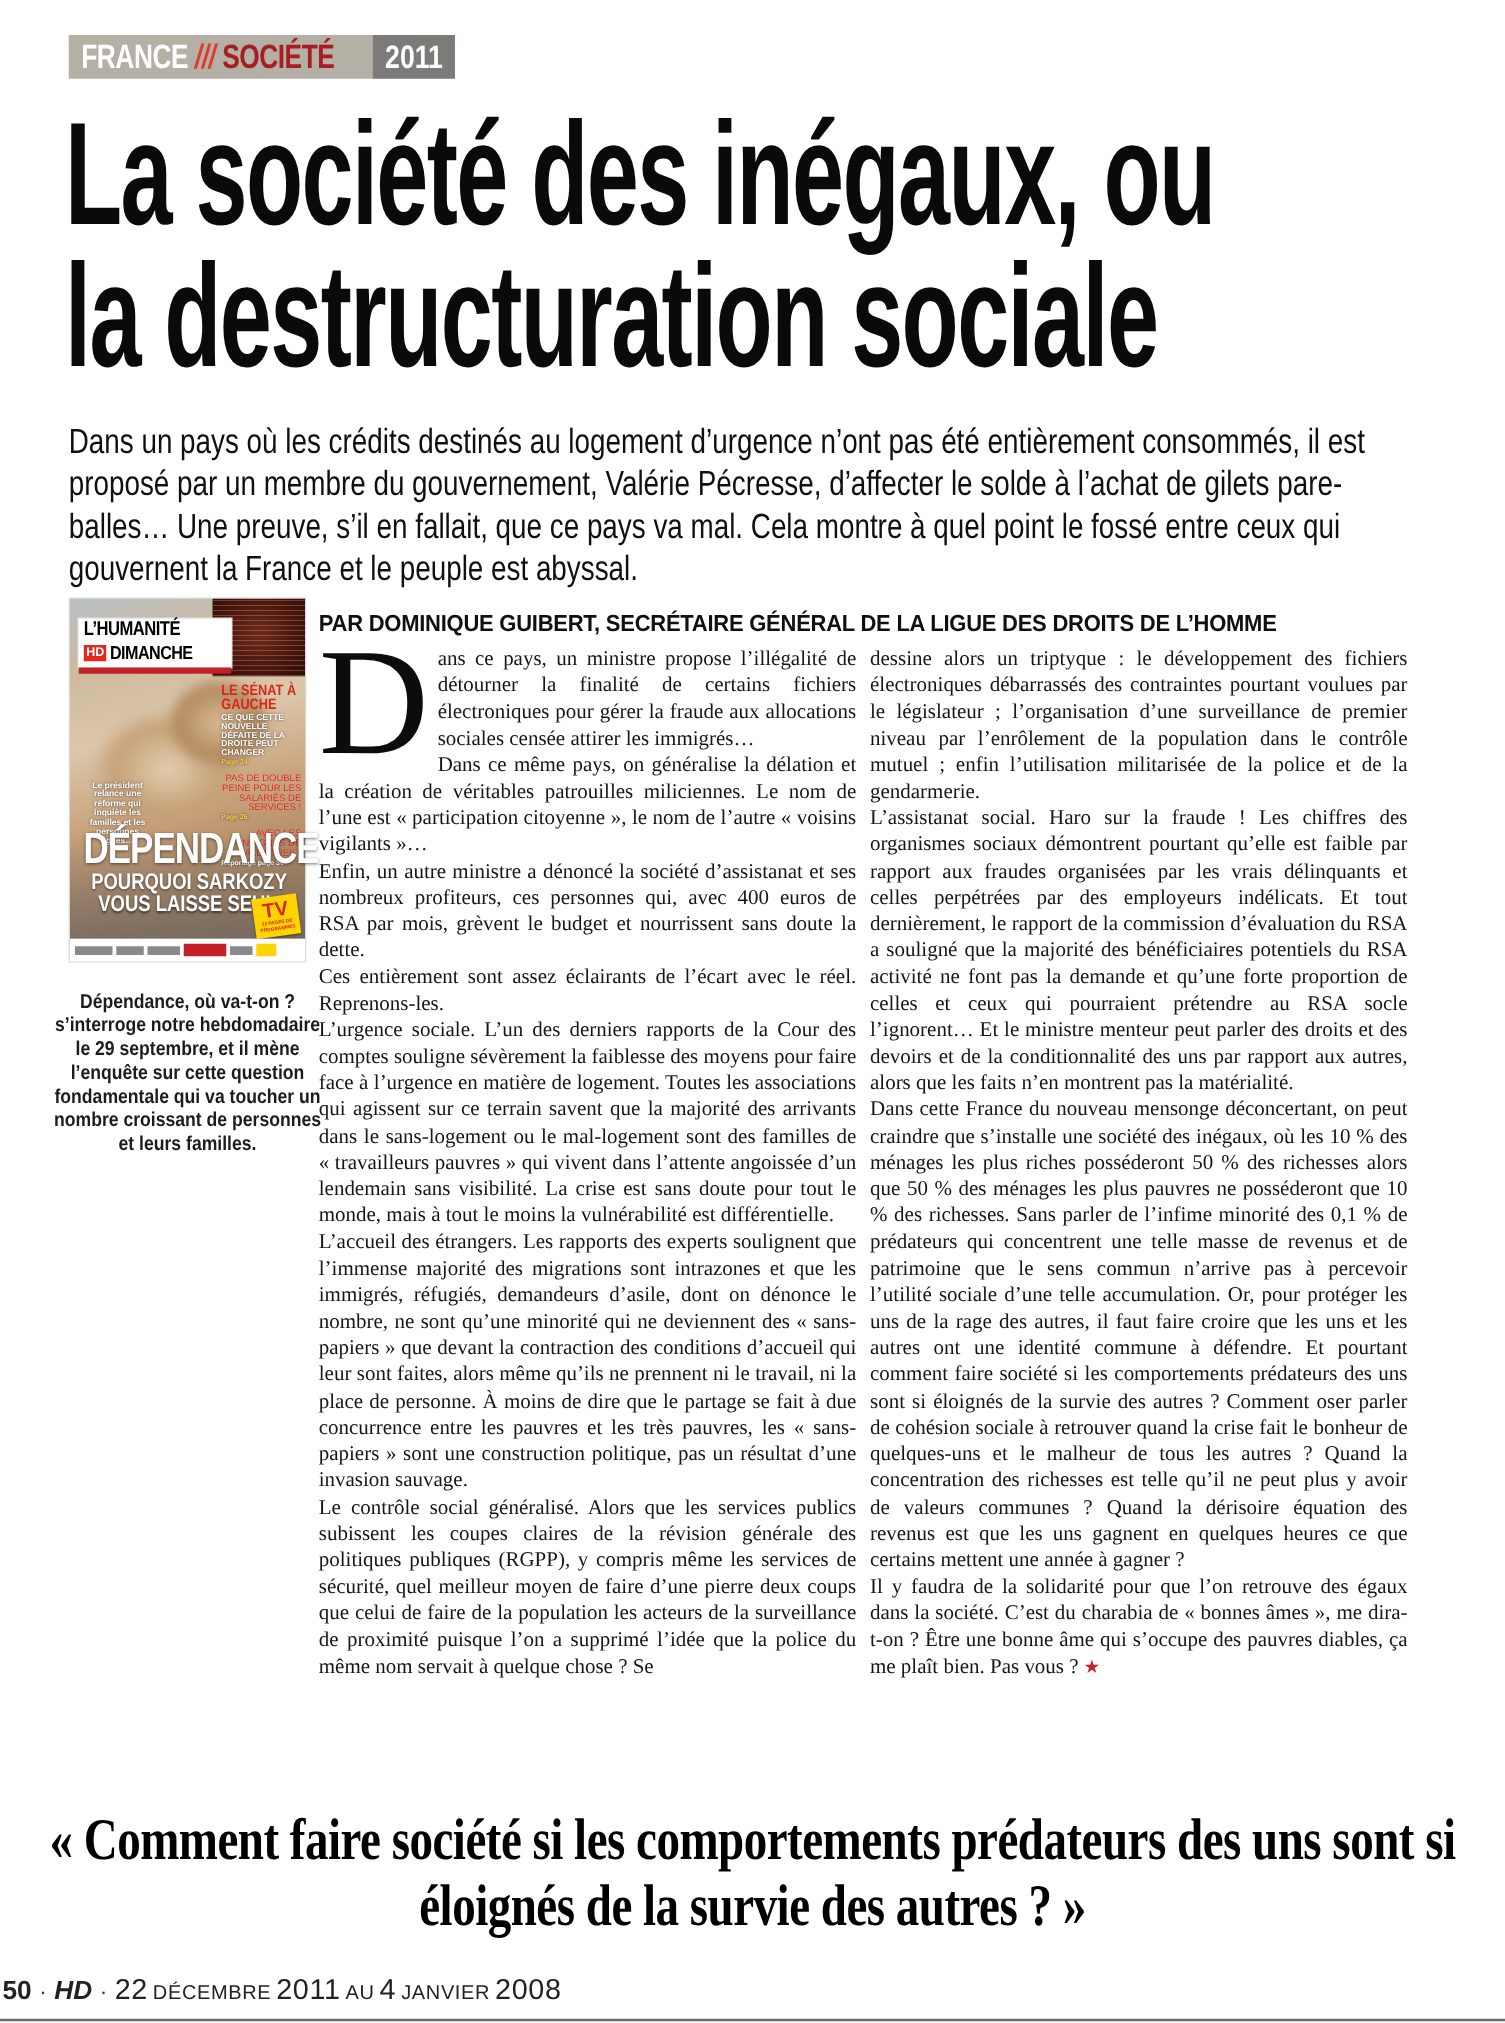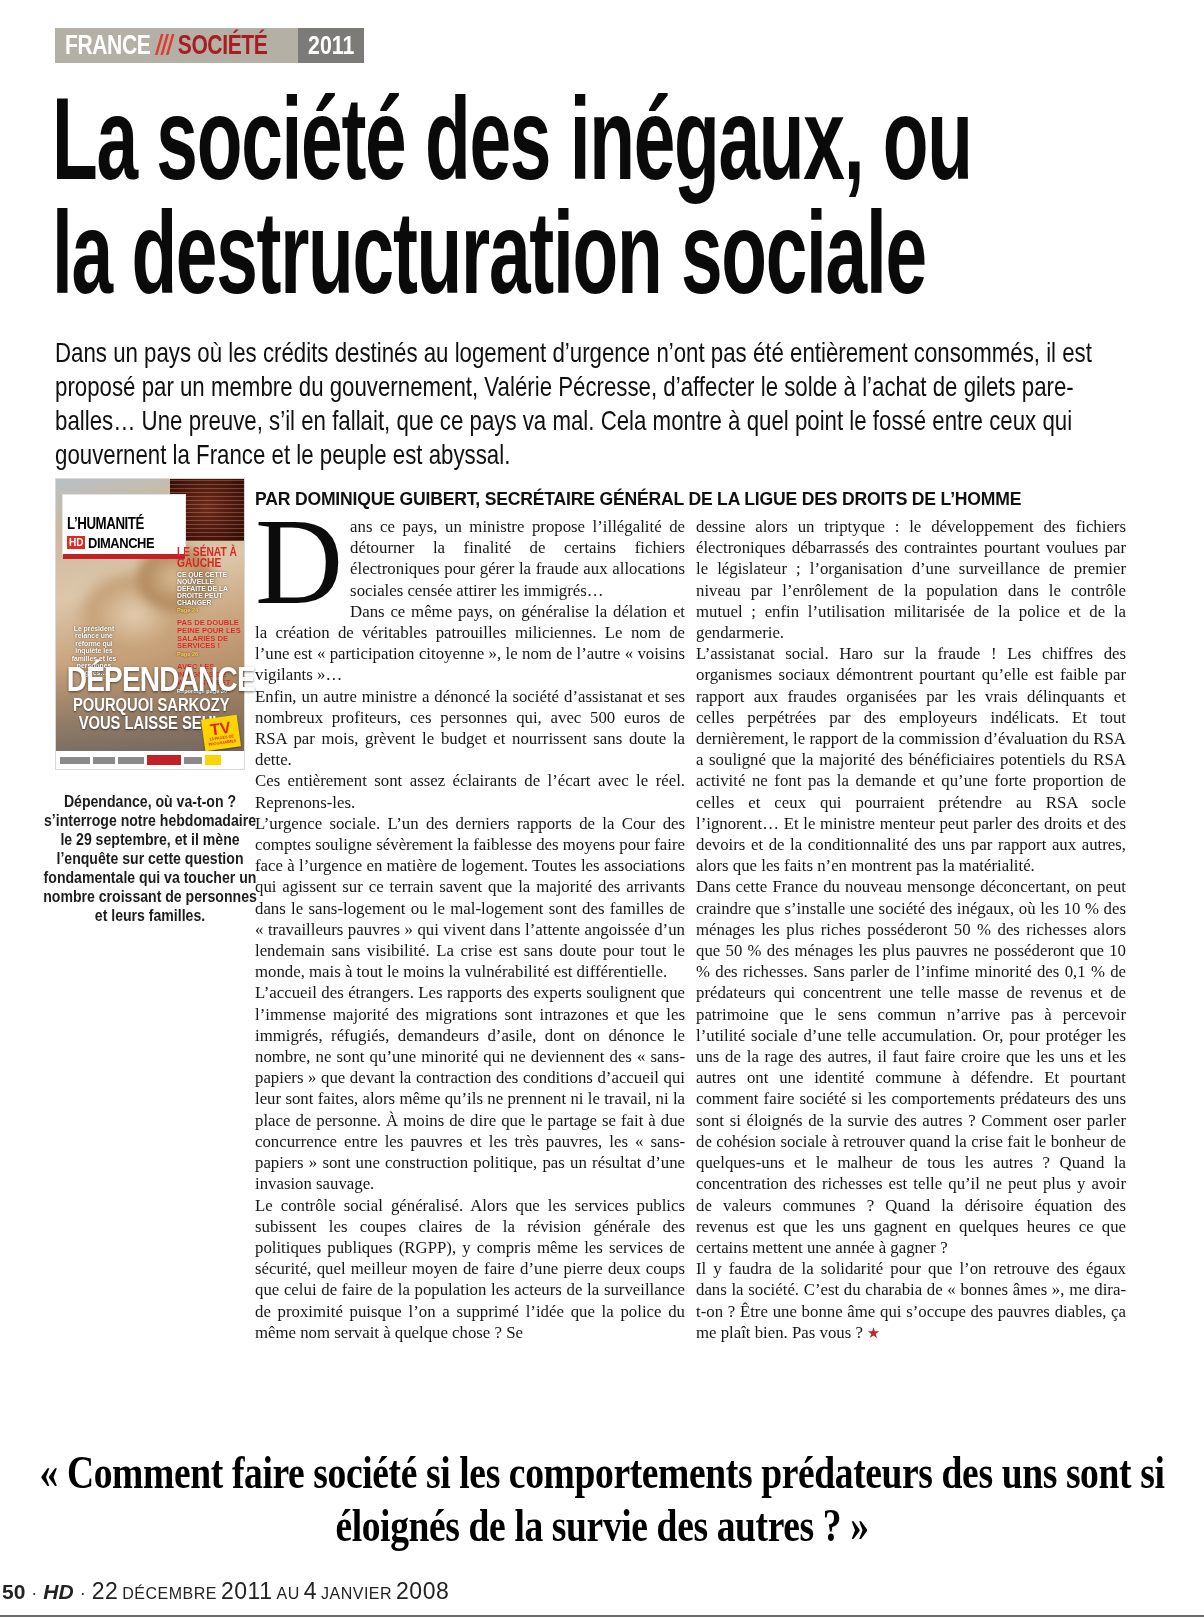--- a/index.html
+++ b/index.html
@@ -34,31 +34,31 @@
   .cover-photo{position:absolute;left:0;top:0;right:0;bottom:18px;
       background:linear-gradient(165deg,#b9c0c6 0%,#cdb99e 18%,#dcc7ab 38%,#c9a47e 58%,#b08a63 78%,#97714e 100%);}
   .hand-shape{position:absolute;border-radius:50%;filter:blur(4px);}
   .hand1{left:18px;top:88px;width:120px;height:96px;background:radial-gradient(closest-side,#e3cdb0,#c6a178 70%,rgba(166,124,86,0));}
   .hand2{left:76px;top:62px;width:86px;height:74px;background:radial-gradient(closest-side,#d9ba93,#b28a5f 75%,rgba(150,110,70,0));}
   .photo-bottom{position:absolute;left:0;right:0;bottom:18px;height:86px;
       background:linear-gradient(0deg,rgba(90,96,108,0.55),rgba(90,96,108,0));}
   .cover-senate{position:absolute;right:0;top:0;width:74px;height:62px;
       background:repeating-linear-gradient(0deg,rgba(255,190,140,0.28) 0 1px,rgba(0,0,0,0) 1px 4px),
                  radial-gradient(circle at 50% 45%,#6d2a1c 0%,#4a170f 55%,#2d0c07 100%);}
-  .cover-masthead{position:absolute;left:7px;top:16px;width:114px;background:#ffffff;padding:20px 4px 3px 4px;box-shadow:0 0 0 1px #e3e3e3;}
+  .cover-masthead{position:absolute;left:7px;top:16px;width:114px;background:#ffffff;padding:0 4px 3px 4px;box-shadow:0 0 0 1px #e3e3e3;}
   .mh-top{font-weight:bold;font-size:16px;letter-spacing:-0.5px;transform:scaleX(0.83);transform-origin:left center;white-space:nowrap;color:#000;}
   .mh-bottom{display:flex;align-items:center;gap:3px;margin-top:1px;}
   .hd-box{background:#e02a20;color:#fff;font-weight:bold;font-size:10px;padding:1px 2px;line-height:11px;}
   .mh-dim{font-weight:bold;font-size:15px;letter-spacing:-0.5px;transform:scaleX(0.86);transform-origin:left center;white-space:nowrap;color:#000;}
   .mh-strip{position:absolute;left:0;right:0;bottom:-5px;height:5px;background:#c32027;}
   .cover-teasers{position:absolute;right:3px;top:68px;width:64px;}
   .t-head{color:#d9251d;font-weight:bold;font-size:12px;line-height:11px;transform:scaleX(0.85);transform-origin:left top;white-space:nowrap;}
   .t-body{color:#ffffff;font-weight:bold;font-size:6.8px;line-height:7px;margin-top:2px;text-shadow:0 0 2px rgba(0,0,0,0.7);}
   .t-page{color:#ffd24a;font-size:5.6px;font-weight:bold;margin-top:1px;text-shadow:0 0 2px rgba(0,0,0,0.7);}
-  .t-red{color:#d9251d;font-weight:bold;font-size:7.6px;line-height:7.8px;margin-top:6px;text-shadow:0 0 1px rgba(255,255,255,0.4);}
+  .t-red{color:#d9251d;font-weight:normal;font-size:7.6px;line-height:7.8px;margin-top:6px;text-shadow:0 0 1px rgba(255,255,255,0.4);text-align:right;}
   .t-sub{color:#fff;font-size:5.6px;font-weight:bold;margin-top:1px;text-shadow:0 0 2px rgba(0,0,0,0.7);}
   .left-note{position:absolute;left:8px;top:146px;width:60px;color:#fff;font-weight:bold;font-size:6.8px;line-height:7.4px;
              text-shadow:0 0 2px rgba(0,0,0,0.7);text-align:center;}
   .cover-title{position:absolute;left:-10px;right:-10px;top:180px;text-align:center;color:#fff;font-weight:bold;font-size:35px;
                transform:scaleX(0.8);letter-spacing:-1px;text-shadow:0 1px 3px rgba(0,0,0,0.55);white-space:nowrap;}
   .cover-sub1{position:absolute;left:0;right:0;top:216px;text-align:center;color:#fff;font-weight:bold;font-size:18px;
               transform:scaleX(0.82);text-shadow:0 1px 2px rgba(0,0,0,0.55);white-space:nowrap;}
   .cover-sub2{position:absolute;left:0;right:0;top:234px;text-align:center;color:#fff;font-weight:bold;font-size:18px;
               transform:scaleX(0.82);text-shadow:0 1px 2px rgba(0,0,0,0.55);white-space:nowrap;}
   .tv-badge{position:absolute;right:5px;bottom:20px;width:36px;height:32px;background:#ffd400;transform:rotate(-8deg);
@@ -167,21 +167,21 @@
       <div class="strip-bar" style="width:18px"></div>
       <div class="strip-yellow"></div>
     </div>
   </div>
 
   <div class="caption">Dépendance, où va-t-on ? s’interroge notre hebdomadaire le 29 septembre, et il mène l’enquête sur cette question fondamentale qui va toucher un nombre croissant de personnes et leurs familles.</div>
 
   <div class="col col1">
     <p><span class="dropcap">D</span><span>ans ce pays, un ministre propose l’illégalité de détourner la finalité de certains fichiers électroniques pour gérer la fraude aux allocations sociales censée attirer les immigrés…</span></p>
     <p>Dans ce même pays, on généralise la délation et la création de véritables patrouilles miliciennes. Le nom de l’une est « participation citoyenne », le nom de l’autre « voisins vigilants »…</p>
-    <p>Enfin, un autre ministre a dénoncé la société d’assistanat et ses nombreux profiteurs, ces personnes qui, avec 500 euros de RSA par mois, grèvent le budget et nourrissent sans doute la dette.</p>
+    <p>Enfin, un autre ministre a dénoncé la société d’assistanat et ses nombreux profiteurs, ces personnes qui, avec 400 euros de RSA par mois, grèvent le budget et nourrissent sans doute la dette.</p>
     <p>Ces entièrement sont assez éclairants de l’écart avec le réel. Reprenons-les.</p>
     <p>L’urgence sociale. L’un des derniers rapports de la Cour des comptes souligne sévèrement la faiblesse des moyens pour faire face à l’urgence en matière de logement. Toutes les associations qui agissent sur ce terrain savent que la majorité des arrivants dans le sans-logement ou le mal-logement sont des familles de « travailleurs pauvres » qui vivent dans l’attente angoissée d’un lendemain sans visibilité. La crise est sans doute pour tout le monde, mais à tout le moins la vulnérabilité est différentielle.</p>
     <p>L’accueil des étrangers. Les rapports des experts soulignent que l’immense majorité des migrations sont intrazones et que les immigrés, réfugiés, demandeurs d’asile, dont on dénonce le nombre, ne sont qu’une minorité qui ne deviennent des « sans-papiers » que devant la contraction des conditions d’accueil qui leur sont faites, alors même qu’ils ne prennent ni le travail, ni la place de personne. À moins de dire que le partage se fait à due concurrence entre les pauvres et les très pauvres, les « sans-papiers » sont une construction politique, pas un résultat d’une invasion sauvage.</p>
     <p>Le contrôle social généralisé. Alors que les services publics subissent les coupes claires de la révision générale des politiques publiques (RGPP), y compris même les services de sécurité, quel meilleur moyen de faire d’une pierre deux coups que celui de faire de la population les acteurs de la surveillance de proximité puisque l’on a supprimé l’idée que la police du même nom servait à quelque chose ? Se</p>
   </div>
 
   <div class="col col2">
     <p>dessine alors un triptyque : le développement des fichiers électroniques débarrassés des contraintes pourtant voulues par le législateur ; l’organisation d’une surveillance de premier niveau par l’enrôlement de la population dans le contrôle mutuel ; enfin l’utilisation militarisée de la police et de la gendarmerie.</p>
     <p>L’assistanat social. Haro sur la fraude ! Les chiffres des organismes sociaux démontrent pourtant qu’elle est faible par rapport aux fraudes organisées par les vrais délinquants et celles perpétrées par des employeurs indélicats. Et tout dernièrement, le rapport de la commission d’évaluation du RSA a souligné que la majorité des bénéficiaires potentiels du RSA activité ne font pas la demande et qu’une forte proportion de celles et ceux qui pourraient prétendre au RSA socle l’ignorent… Et le ministre menteur peut parler des droits et des devoirs et de la conditionnalité des uns par rapport aux autres, alors que les faits n’en montrent pas la matérialité.</p>
     <p>Dans cette France du nouveau mensonge déconcertant, on peut craindre que s’installe une société des inégaux, où les 10 % des ménages les plus riches posséderont 50 % des richesses alors que 50 % des ménages les plus pauvres ne posséderont que 10 % des richesses. Sans parler de l’infime minorité des 0,1 % de prédateurs qui concentrent une telle masse de revenus et de patrimoine que le sens commun n’arrive pas à percevoir l’utilité sociale d’une telle accumulation. Or, pour protéger les uns de la rage des autres, il faut faire croire que les uns et les autres ont une identité commune à défendre. Et pourtant comment faire société si les comportements prédateurs des uns sont si éloignés de la survie des autres ? Comment oser parler de cohésion sociale à retrouver quand la crise fait le bonheur de quelques-uns et le malheur de tous les autres ? Quand la concentration des richesses est telle qu’il ne peut plus y avoir de valeurs communes ? Quand la dérisoire équation des revenus est que les uns gagnent en quelques heures ce que certains mettent une année à gagner ?</p>

